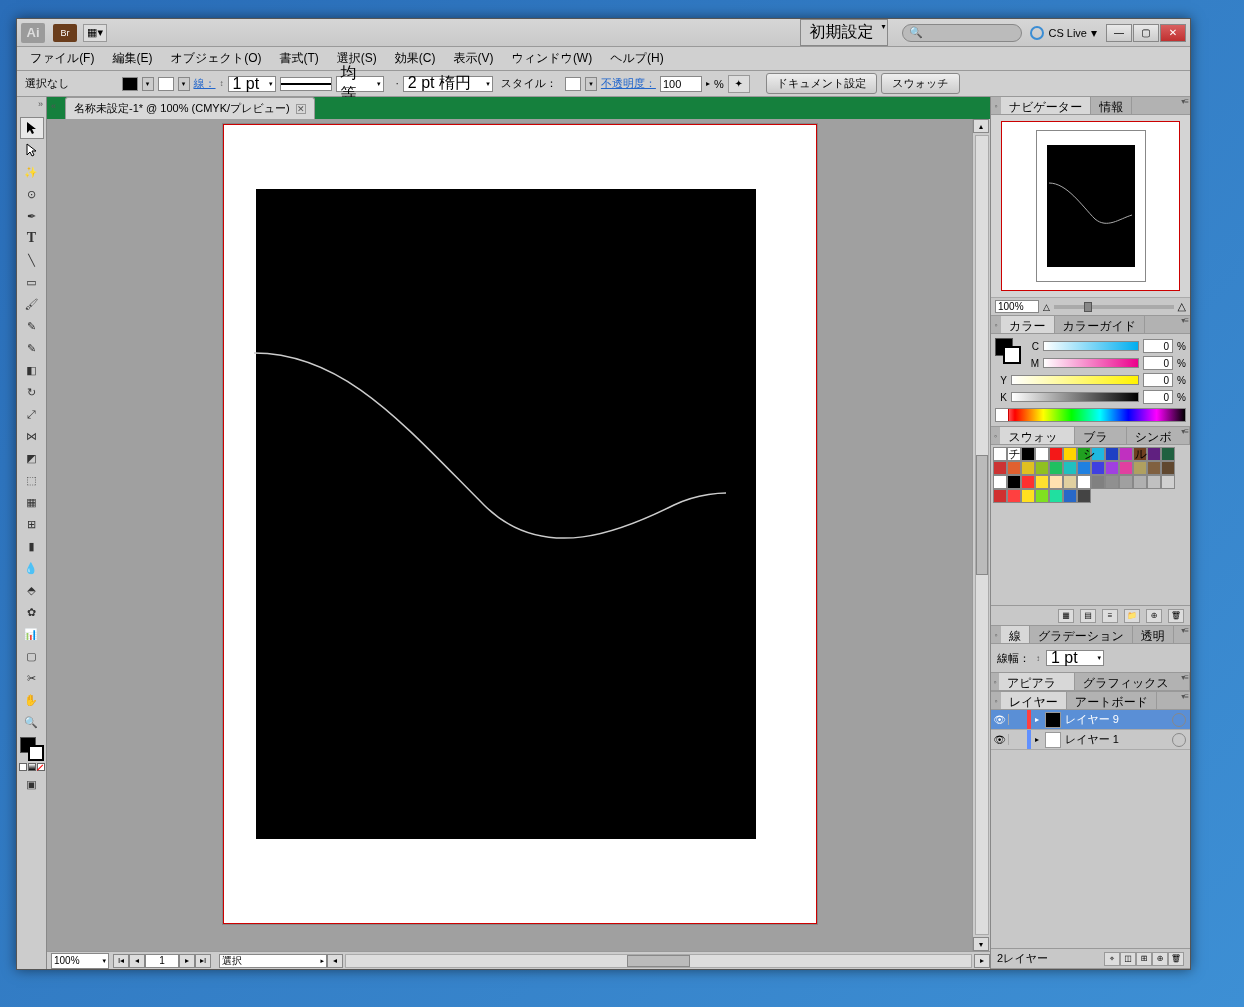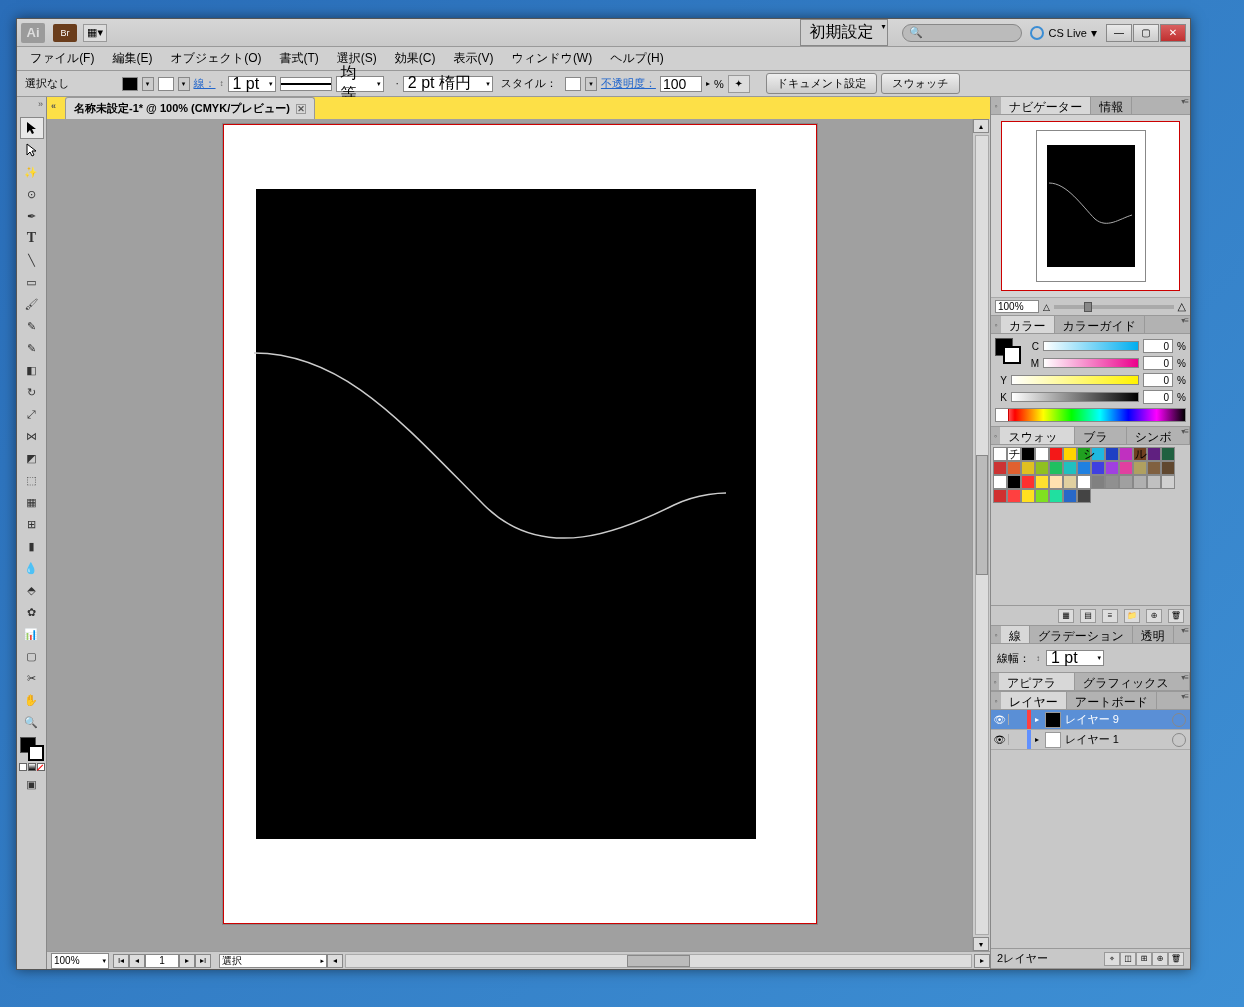--- a/index.html
+++ b/index.html
@@ -20,40 +20,40 @@
 .winbtn.close { background: linear-gradient(#d96060,#c03030); color: #fff; }
 .menubar { height: 24px; background: #d0d0d0; display: flex; align-items: center; padding: 0 4px; border-bottom: 1px solid #999; }
 .menu-item { padding: 3px 9px; cursor: pointer; font-size: 12px; }
 .controlbar { height: 26px; background: #d0d0d0; display: flex; align-items: center; padding: 0 4px; gap: 4px; border-bottom: 1px solid #999; font-size: 11px; }
 .cb-label { padding: 2px 4px; }
 .cb-swatch { width: 16px; height: 14px; border: 1px solid #888; cursor: pointer; }
 .cb-swatch.black { background: #000; }
 .cb-swatch.white { background: #fff; }
 .cb-dd { width: 12px; height: 14px; background: #ccc; border: 1px solid #888; font-size: 7px; display: flex; align-items: center; justify-content: center; cursor: pointer; }
 .cb-link { color: #2266cc; text-decoration: underline; cursor: pointer; }
-.cb-input { width: 42px; height: 16px; border: 1px solid #888; background: #fff; padding: 0 2px; font-size: 14px; }
+.cb-input { width: 42px; height: 16px; border: 1px solid #888; background: #fff; padding: 0 2px; font-size: 11px; }
 .cb-select { height: 16px; border: 1px solid #888; background: #fff; padding: 0 14px 0 4px; font-size: 16px; position: relative; cursor: pointer; display: inline-flex; align-items: center; }
 .cb-select::after { content: '▾'; font-size: 7px; position: absolute; right: 2px; }
 .cb-stroke-preview { width: 52px; height: 14px; background: #fff; border: 1px solid #888; display: flex; align-items: center; }
 .cb-stroke-preview::before { content: ''; width: 100%; height: 2px; background: #000; }
 .cb-btn { padding: 2px 10px; background: linear-gradient(#eee,#ccc); border: 1px solid #888; border-radius: 3px; cursor: pointer; font-size: 11px; }
 .cb-iconbtn { width: 22px; height: 18px; border: 1px solid #999; background: #ddd; cursor: pointer; display: flex; align-items: center; justify-content: center; font-size: 10px; }
 .workarea { flex: 1; display: flex; background: #a0a0a0; overflow: hidden; }
 .toolbox { width: 30px; background: #cccccc; display: flex; flex-direction: column; align-items: center; padding-top: 20px; gap: 0; border-right: 1px solid #888; position: relative; }
 .toolbox::before { content: '»'; position: absolute; top: 2px; right: 3px; font-size: 9px; color: #555; }
 .tool { width: 24px; height: 22px; display: flex; align-items: center; justify-content: center; cursor: pointer; color: #333; position: relative; }
 .tool.selected { background: #e8e8e8; border: 1px solid #888; }
 .tool svg { width: 16px; height: 16px; }
 .fill-stroke { width: 24px; height: 24px; position: relative; margin-top: 4px;}
 .fs-fill { position: absolute; left: 0; top: 0; width: 16px; height: 16px; background: #000; border: 1px solid #555; }
 .fs-stroke { position: absolute; right: 0; bottom: 0; width: 16px; height: 16px; background: #fff; border: 2px solid #000; }
 .small-swatches { display: flex; gap: 1px; margin-top: 2px; }
 .sw-mini { width: 8px; height: 8px; border: 1px solid #666; }
 .canvas-area { flex: 1; display: flex; flex-direction: column; background: #a0a0a0; }
-.doc-tab-strip { height: 22px; background: #fde047; display: flex; align-items: flex-end; padding-left: 18px; position: relative; font-weight: bold; }
+.doc-tab-strip { height: 22px; background: #15803d; display: flex; align-items: flex-end; padding-left: 18px; position: relative; }
 .doc-tab-strip::before { content: '«'; position: absolute; left: 4px; top: 4px; font-size: 9px; color: #555;}
 .doc-tab { background: #d8d8d8; border: 1px solid #999; border-bottom: none; padding: 3px 8px; border-radius: 3px 3px 0 0; display: flex; align-items: center; gap: 6px; font-size: 11px; }
 .doc-tab .close-tab { cursor: pointer; color: #555; font-size: 9px; border: 1px solid #999; width: 10px; height: 10px; display: flex; align-items: center; justify-content: center;}
 .canvas-viewport { flex: 1; background: #a0a0a0; position: relative; overflow: hidden; }
 .artboard-wrapper { position: absolute; left: 175px; top: 4px; border: 1px solid #888; background: #fff; }
 .artboard-red { border: 1px solid #c00; width: 594px; height: 800px; position: relative; background: #fff;}
 .artboard-black { position: absolute; left: 32px; top: 64px; width: 500px; height: 650px; background: #000; }
 .curve-path { position: absolute; left: 0; top: 0; }
 .hscroll { height: 18px; background: #ccc; border-top: 1px solid #999; display: flex; align-items: center; }
 .zoom-input { width: 58px; height: 16px; border: 1px solid #888; background: #fff; margin: 0 4px; font-size: 10px; padding: 0 2px; display: flex; align-items: center; position: relative;}

